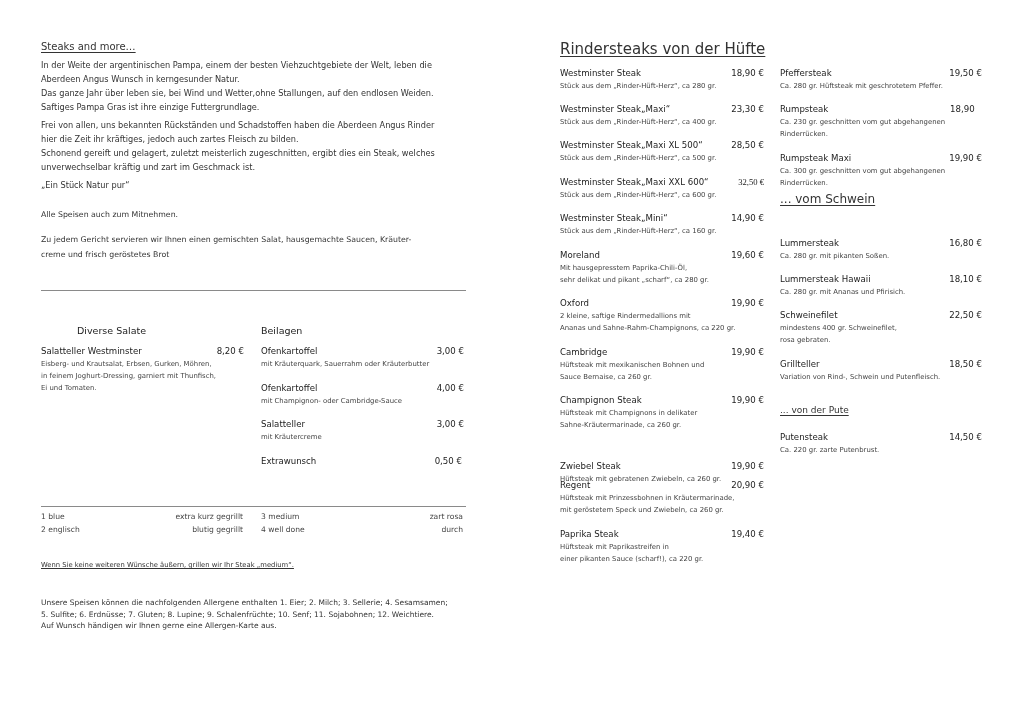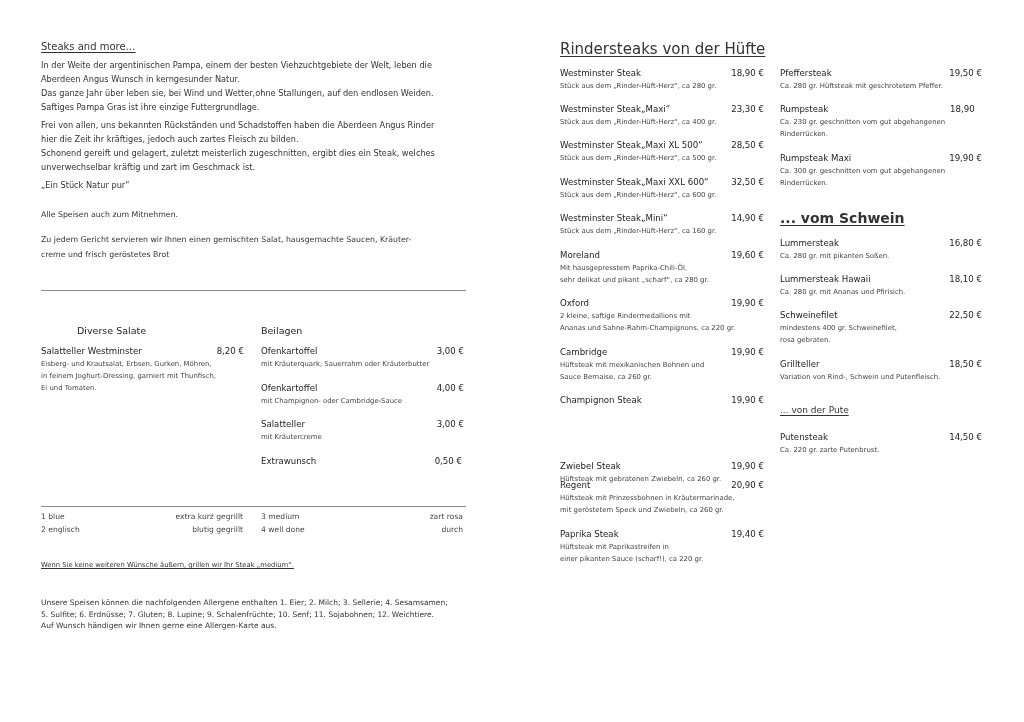--- a/index.html
+++ b/index.html
@@ -123,21 +123,21 @@
     <div class="price" style="right:0;">23,30 €</div>
     <div class="desc">Stück aus dem „Rinder-Hüft-Herz“, ca 400 gr.</div>
   </div>
   <div class="item" style="left:560px; top:140px; width:204px;">
     <div class="name">Westminster Steak„Maxi XL 500“</div>
     <div class="price" style="right:0;">28,50 €</div>
     <div class="desc">Stück aus dem „Rinder-Hüft-Herz“, ca 500 gr.</div>
   </div>
   <div class="item" style="left:560px; top:177px; width:204px;">
     <div class="name">Westminster Steak„Maxi XXL 600“</div>
-    <div class="price" style="right:0;">32,50 €</div>
+    <div class="price" style="right:0;font-family:Liberation Serif, serif;">32,50 €</div>
     <div class="desc">Stück aus dem „Rinder-Hüft-Herz“, ca 600 gr.</div>
   </div>
   <div class="item" style="left:560px; top:213px; width:204px;">
     <div class="name">Westminster Steak„Mini“</div>
     <div class="price" style="right:0;">14,90 €</div>
     <div class="desc">Stück aus dem „Rinder-Hüft-Herz“, ca 160 gr.</div>
   </div>
   <div class="item" style="left:560px; top:250px; width:204px;">
     <div class="name">Moreland</div>
     <div class="price" style="right:0;">19,60 €</div>
@@ -158,20 +158,24 @@
     <div class="name">Cambridge</div>
     <div class="price" style="right:0;">19,90 €</div>
     <div class="desc">
       <span>Hüftsteak mit mexikanischen Bohnen und</span><br>
       <span>Sauce Bernaise, ca 260 gr.</span>
     </div>
   </div>
   <div class="item" style="left:560px; top:395px; width:204px;">
     <div class="name">Champignon Steak</div>
     <div class="price" style="right:0;">19,90 €</div>
+    <div class="desc">
+      <span>Hüftsteak mit Champignons in delikater</span><br>
+      <span>Sahne-Kräutermarinade, ca 260 gr.</span>
+    </div>
   </div>
   <div class="item" style="left:560px; top:444px; width:204px;margin-top:17px;">
     <div class="name">Zwiebel Steak</div>
     <div class="price" style="right:0;">19,90 €</div>
     <div class="desc">Hüftsteak mit gebratenen Zwiebeln, ca 260 gr.</div>
   </div>
   <div class="item" style="left:560px; top:480px; width:204px;">
     <div class="name">Regent</div>
     <div class="price" style="right:0;">20,90 €</div>
     <div class="desc">
@@ -203,21 +207,21 @@
   </div>
   <div class="item" style="left:780px; top:153px; width:202px;">
     <div class="name">Rumpsteak Maxi</div>
     <div class="price" style="right:0;">19,90 €</div>
     <div class="desc">
       <span>Ca. 300 gr. geschnitten vom gut abgehangenen</span><br>
       <span>Rinderrücken.</span>
     </div>
   </div>
 
-  <div class="abs h-under" style="left:780px; top:210px; font-size:14px;font-weight:bold;">... vom Schwein</div>
+  <div class="abs h-under" style="left:780px; top:192px; font-size:12px;">... vom Schwein</div>
 
   <div class="item" style="left:780px; top:238px; width:202px;">
     <div class="name">Lummersteak</div>
     <div class="price" style="right:0;">16,80 €</div>
     <div class="desc">Ca. 280 gr. mit pikanten Soßen.</div>
   </div>
   <div class="item" style="left:780px; top:274px; width:202px;">
     <div class="name">Lummersteak Hawaii</div>
     <div class="price" style="right:0;">18,10 €</div>
     <div class="desc">Ca. 280 gr. mit Ananas und Pfirisich.</div>

